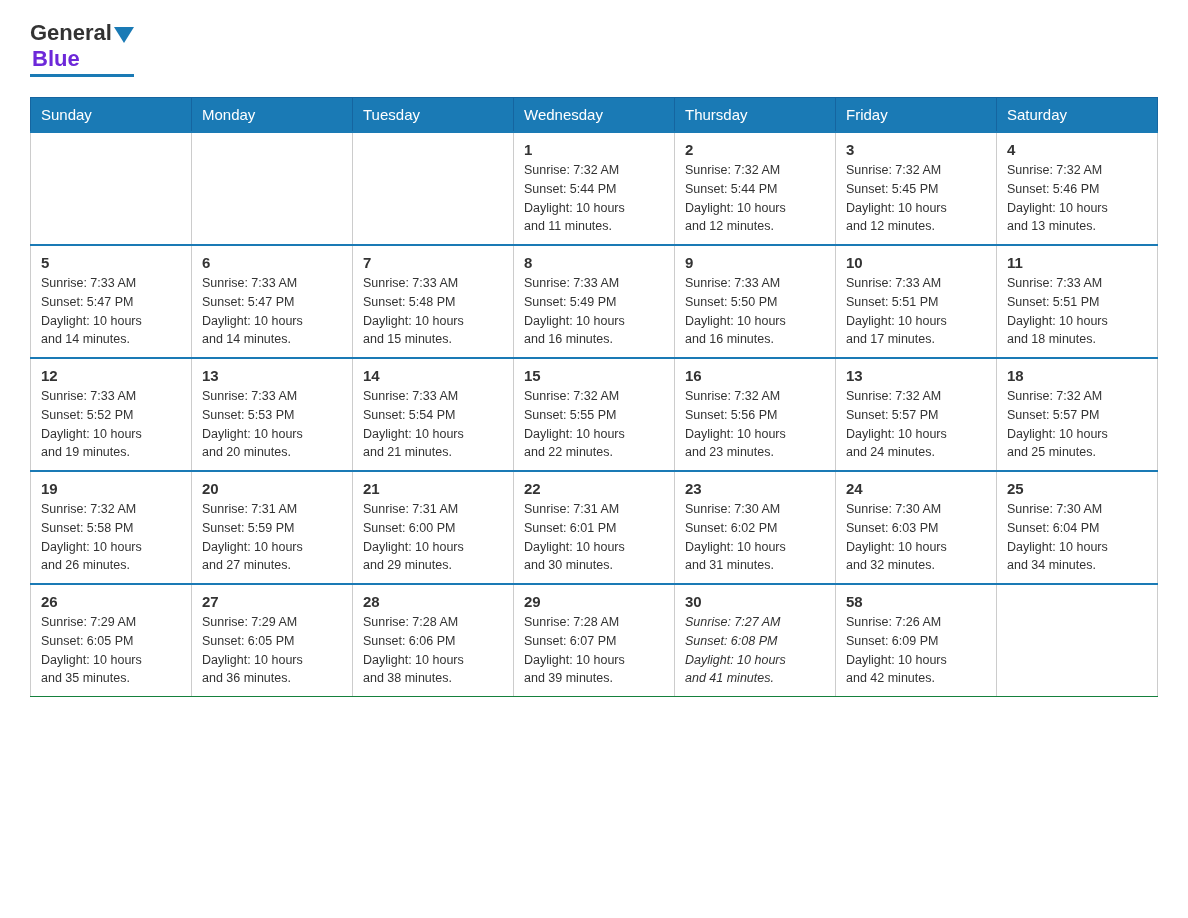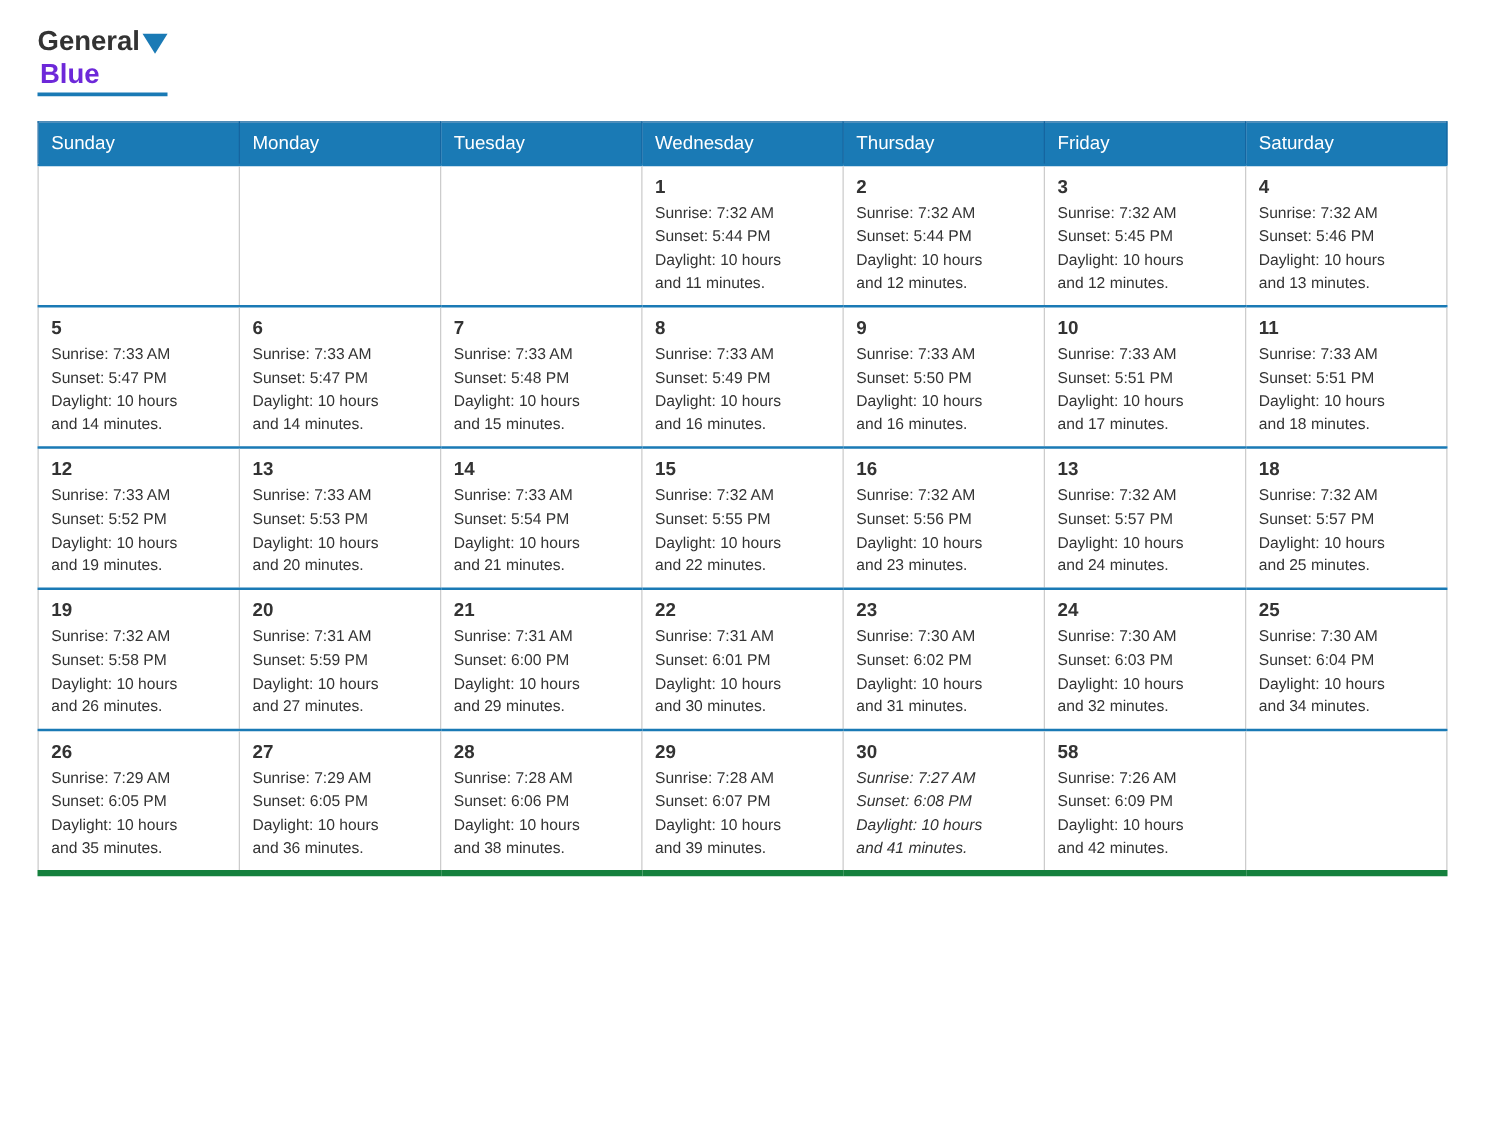--- a/index.html
+++ b/index.html
@@ -92,21 +92,21 @@
     }
     .day-info {
       font-size: 12.5px;
       color: #333;
       line-height: 1.5;
     }
     .calendar tbody tr td.empty {
       background: #fff;
     }
     .calendar tbody tr:last-child td {
-      border-bottom: 5px solid #15803d;
+      border-bottom: 1px solid #15803d;
     }
   </style>
 </head>
 <body>
 
 <div class="header">
   <div class="logo">
     <div class="logo-text">
       <span class="logo-general">General</span>
       <span class="logo-triangle"></span>

